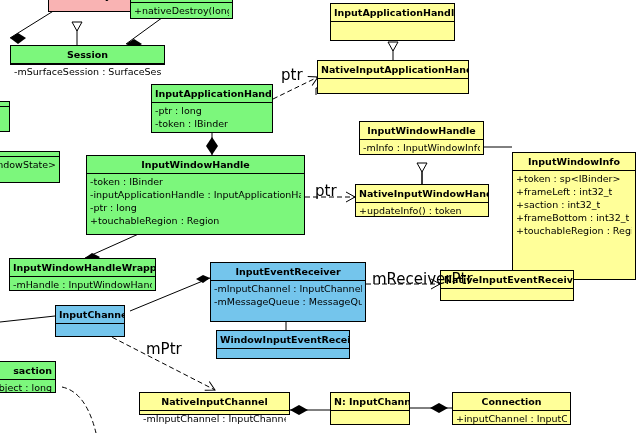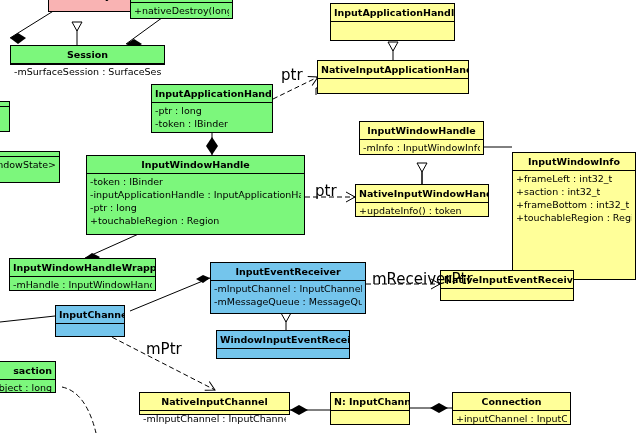--- a/index.html
+++ b/index.html
@@ -189,40 +189,41 @@
   <div class="cls yellow" style="left:355px;top:184px;width:134px;height:33px;">
     <div class="title">NativeInputWindowHandle</div>
     <div class="body">
       <div class="row">+updateInfo() : token</div>
     </div>
   </div>
 
   <div class="cls yellow" style="left:512px;top:118px;width:124px;height:128px;margin-top:34px;">
     <div class="title">InputWindowInfo</div>
     <div class="body">
+      <div class="row">+token : sp&lt;IBinder&gt;</div>
       <div class="row">+frameLeft : int32_t</div>
       <div class="row">+saction : int32_t</div>
       <div class="row">+frameBottom : int32_t</div>
       <div class="row">+touchableRegion : Region</div>
     </div>
   </div>
 
   <div class="cls green" style="left:9px;top:258px;width:147px;height:33px;">
     <div class="title">InputWindowHandleWrapper</div>
     <div class="body">
       <div class="row">-mHandle : InputWindowHandle</div>
     </div>
   </div>
 
   <div class="cls blue" style="left:55px;top:305px;width:70px;height:32px;">
     <div class="title">InputChannel</div>
     <div class="body empty"></div>
   </div>
 
-  <div class="cls blue" style="left:210px;top:262px;width:156px;height:52px;">
+  <div class="cls blue" style="left:210px;top:262px;width:156px;height:60px;">
     <div class="title">InputEventReceiver</div>
     <div class="body">
       <div class="row">-mInputChannel : InputChannel</div>
       <div class="row">-mMessageQueue : MessageQueue</div>
     </div>
   </div>
 
   <div class="cls blue" style="left:216px;top:330px;width:134px;height:29px;">
     <div class="title">WindowInputEventReceiver</div>
     <div class="body empty"></div>

